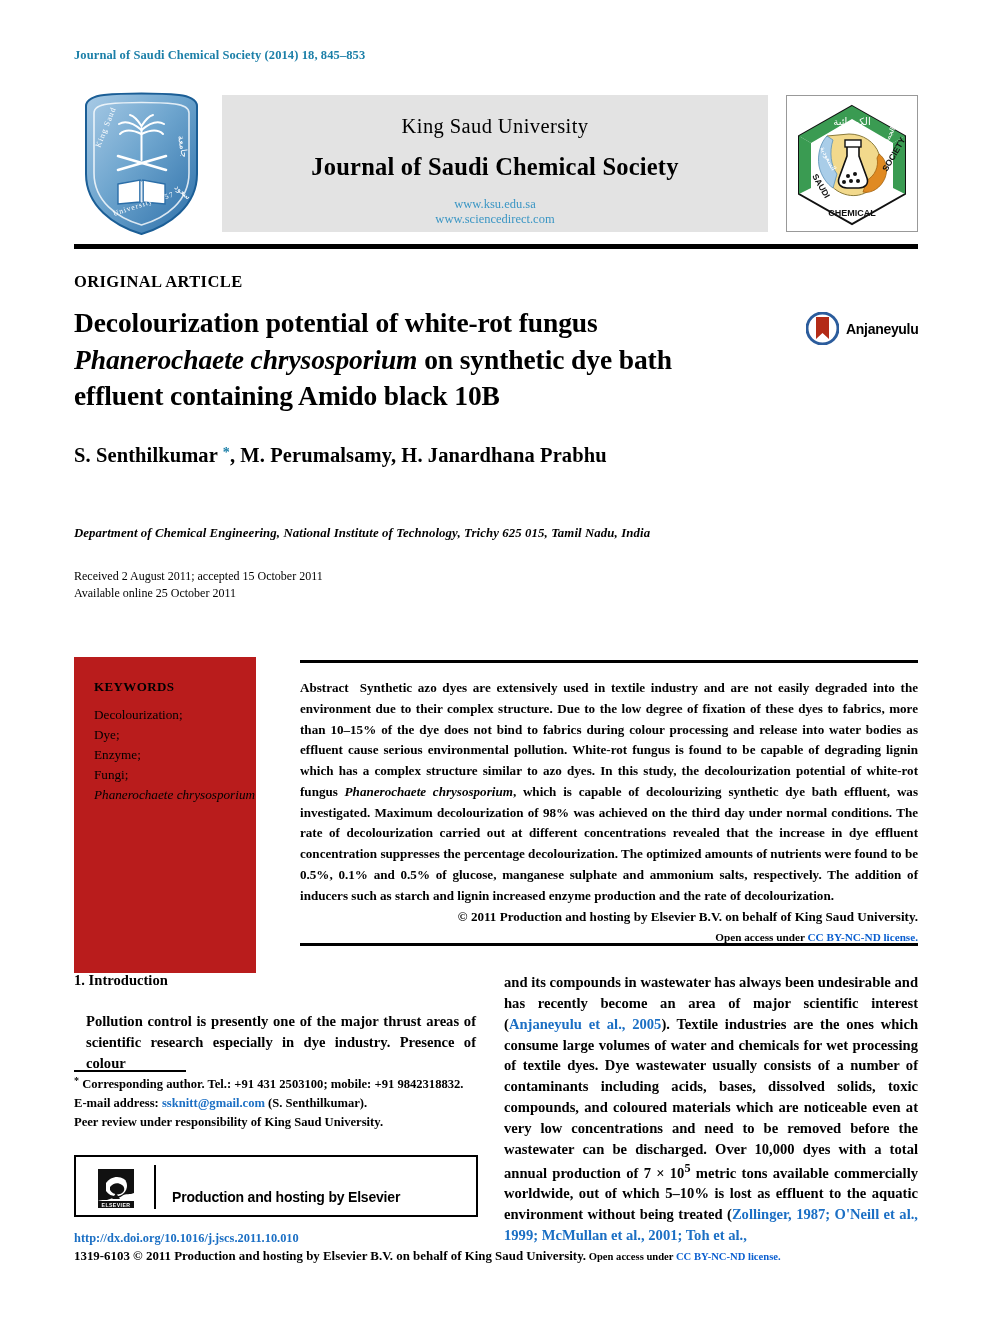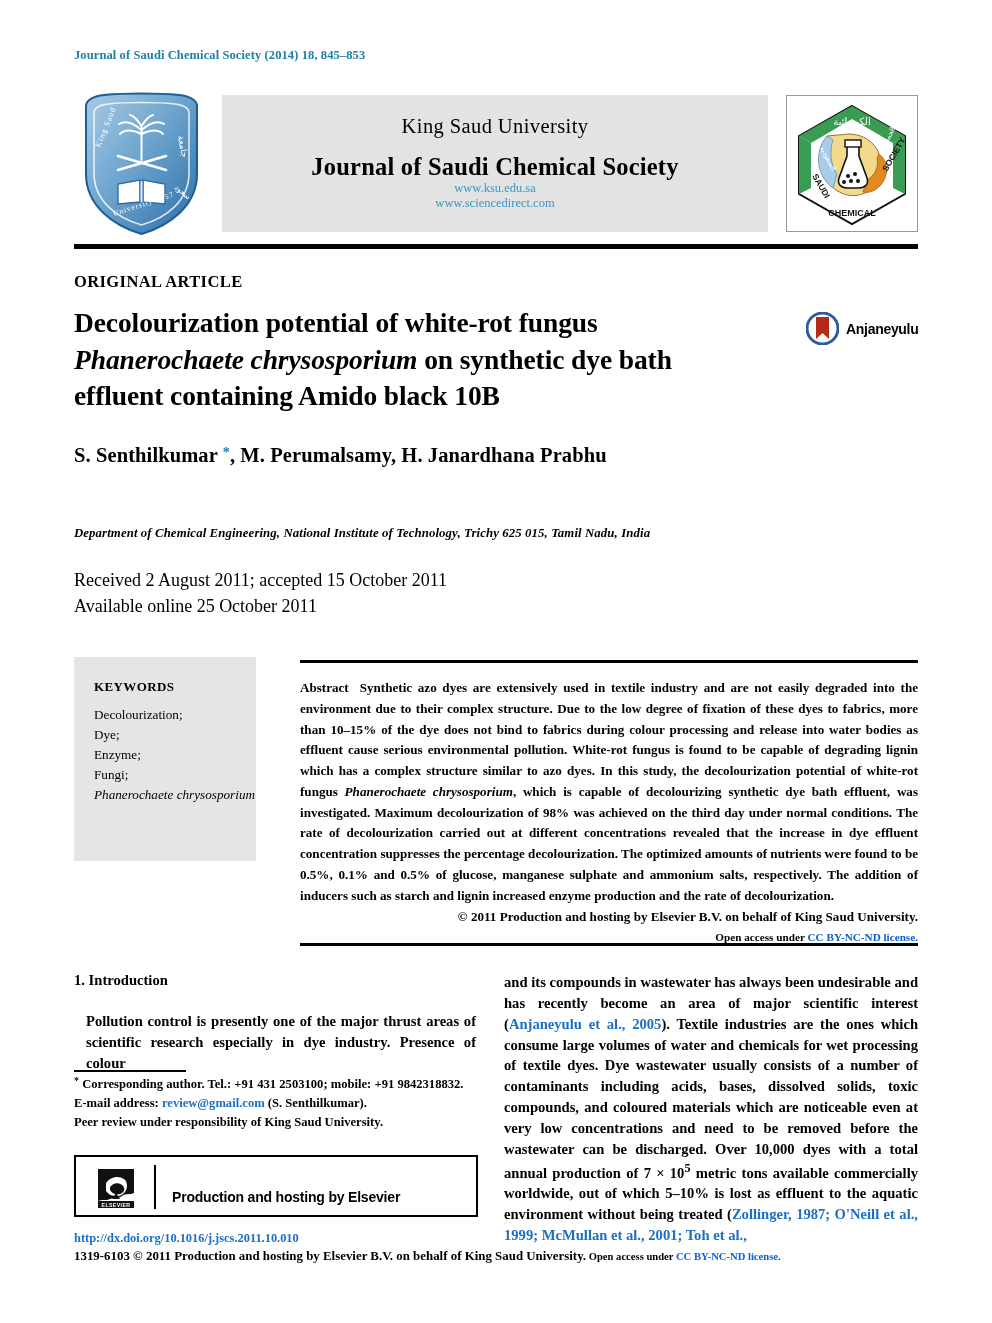--- a/index.html
+++ b/index.html
@@ -60,21 +60,21 @@
     margin-top: 20px;
     letter-spacing: 0.4px;
   }
   .mh-journal {
     font-size: 24.5px;
     font-weight: bold;
     margin-top: 15px;
     letter-spacing: 0.2px;
   }
   .mh-urls {
-    margin-top: 0;
+    margin-top: 16px;
     font-size: 12.5px;
     color: #3b96c4;
     line-height: 1.18;
   }
   .scs-logo {
     position: absolute;
     left: 712px;
     top: 7px;
     width: 132px;
     height: 137px;
@@ -142,32 +142,32 @@
     position: absolute;
     left: 74px; top: 526px;
     font-size: 12.8px;
     font-style: italic;
     font-weight: bold;
     letter-spacing: 0.1px;
   }
   .dates {
     position: absolute;
     left: 74px; top: 568px;
-    font-size: 18px;
+    font-size: 12px;
     line-height: 1.42;
   }
 
   
   .kw-box {
     position: absolute;
     left: 74px;
     top: 657px;
     width: 182px;
-    height: 204px;
-    background: #e5e5e5;
+    height: 316px;
+    background: #b91c1c;
   }
   .kw-title {
     position: absolute;
     left: 20px; top: 22px;
     font-size: 13px;
     font-weight: bold;
     letter-spacing: 0.4px;
   }
   .kw-list {
     position: absolute;
@@ -477,21 +477,21 @@
     <div class="sec-head">1. Introduction</div>
     <p class="para">Pollution control is presently one of the major thrust areas of scientific research especially in dye industry. Presence of colour</p>
   </div>
 
   <div class="fn-rule"></div>
   <div class="footnote">
     <div class="fn-line">
       <span class="fn-sup">*</span><span> Corresponding author. Tel.: +91 431 2503100; mobile: +91 9842318832.</span>
     </div>
     <div class="fn-line2">
-      <span>E-mail address: </span><span class="link">review@gmail.com</span><span> (S. Senthilkumar).</span>
+      <span>E-mail address: </span><span class="link">ssknitt@gmail.com</span><span> (S. Senthilkumar).</span>
     </div>
     <div class="fn-line2">Peer review under responsibility of King Saud University.</div>
   </div>
 
   <div class="elsevier-box">
     <div class="els-logo">
       <svg viewBox="0 0 48 48" width="48" height="48">
         <path d="M6 6 L42 6 L42 30 C38 32 34 30 30 33 C26 36 22 34 18 36 C14 38 10 36 6 38 Z" fill="#111"></path>
         <path d="M14 20 C18 14 26 12 32 16 C36 19 36 26 32 30 C27 35 18 34 14 28 Z" fill="#ffffff"></path>
         <path d="M18 24 C21 20 26 19 30 22 C33 24 33 28 30 30 C26 33 20 31 18 27 Z" fill="#111"></path>

